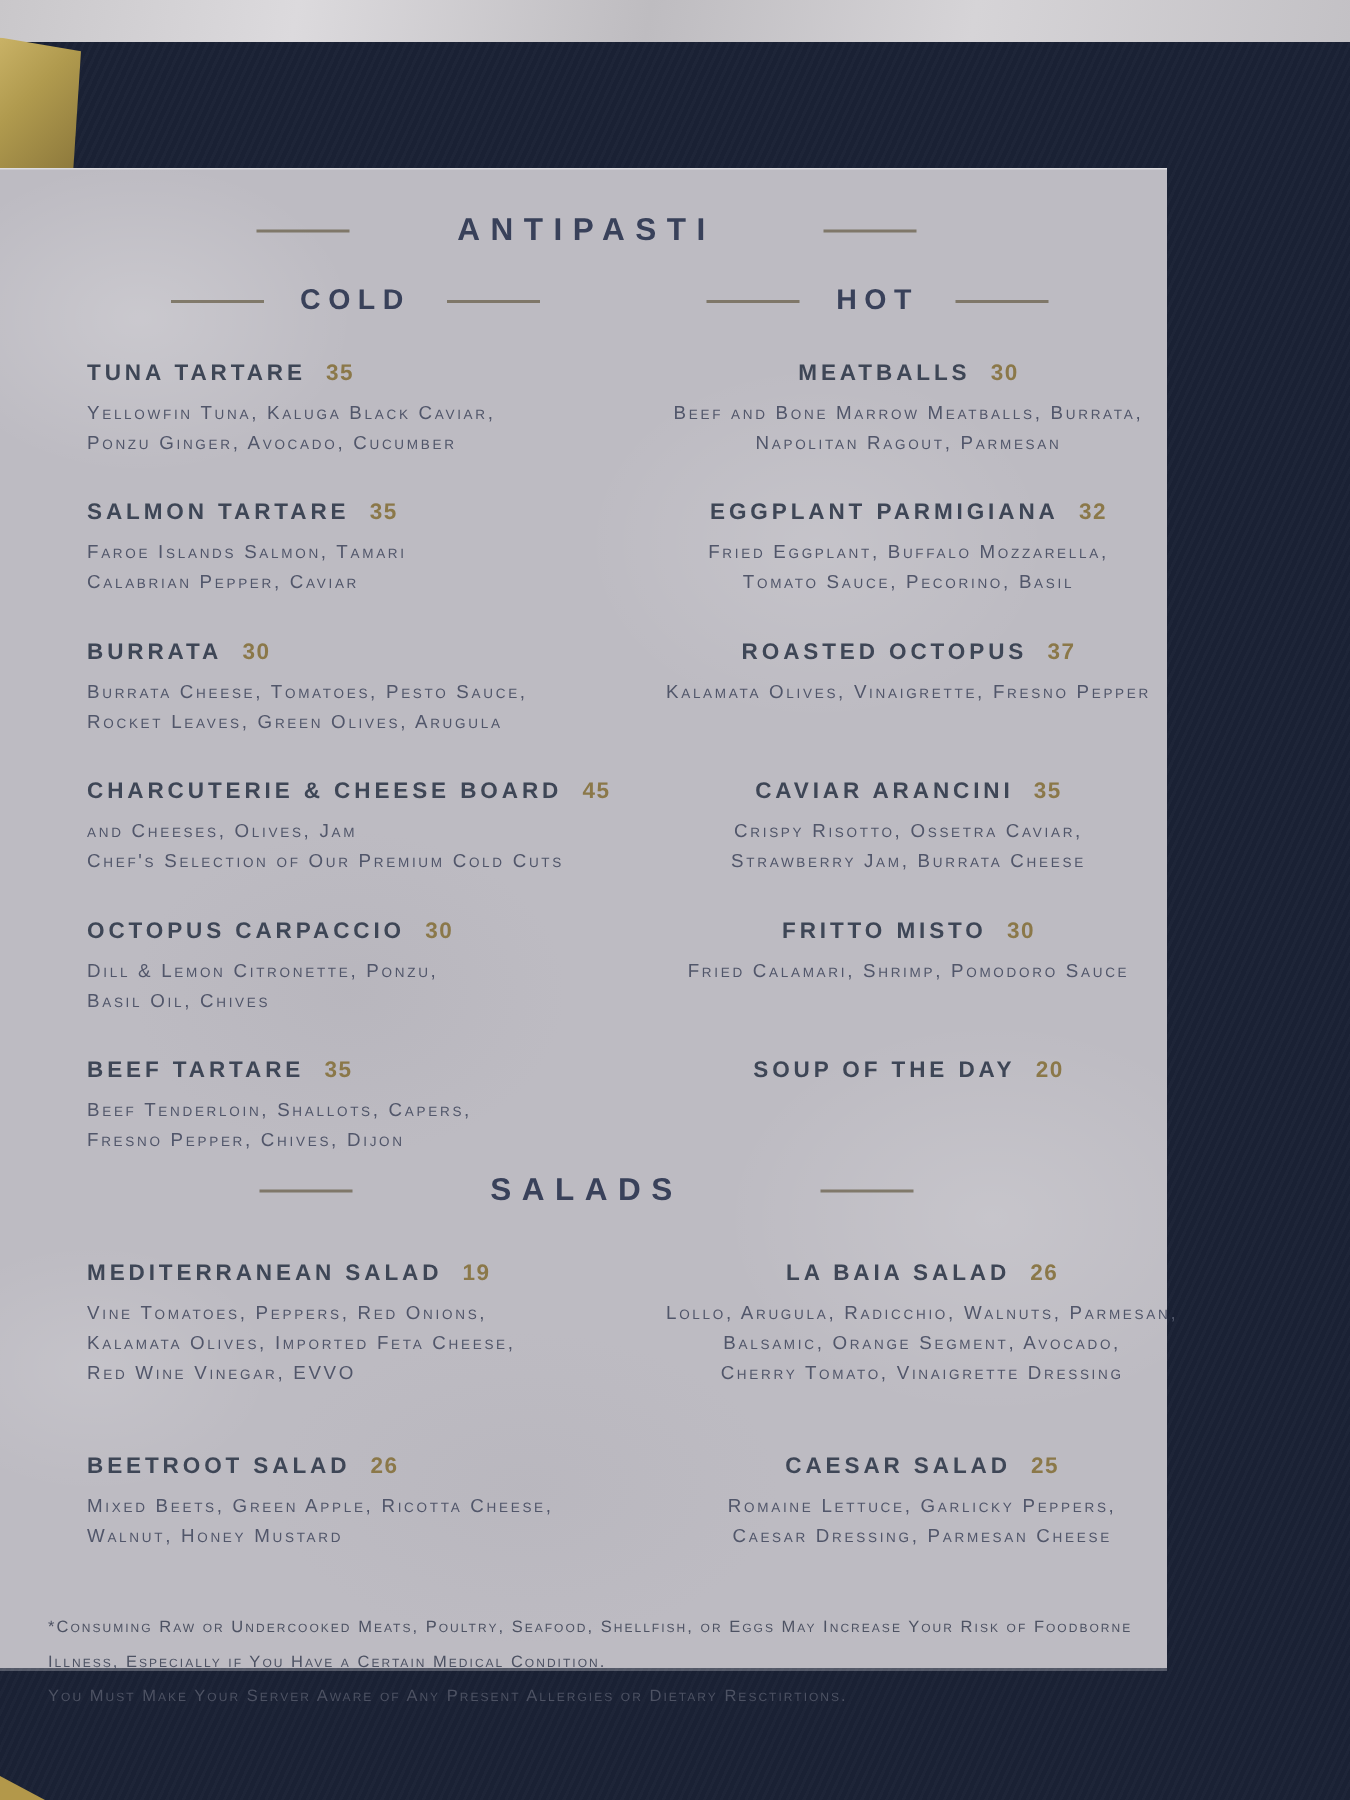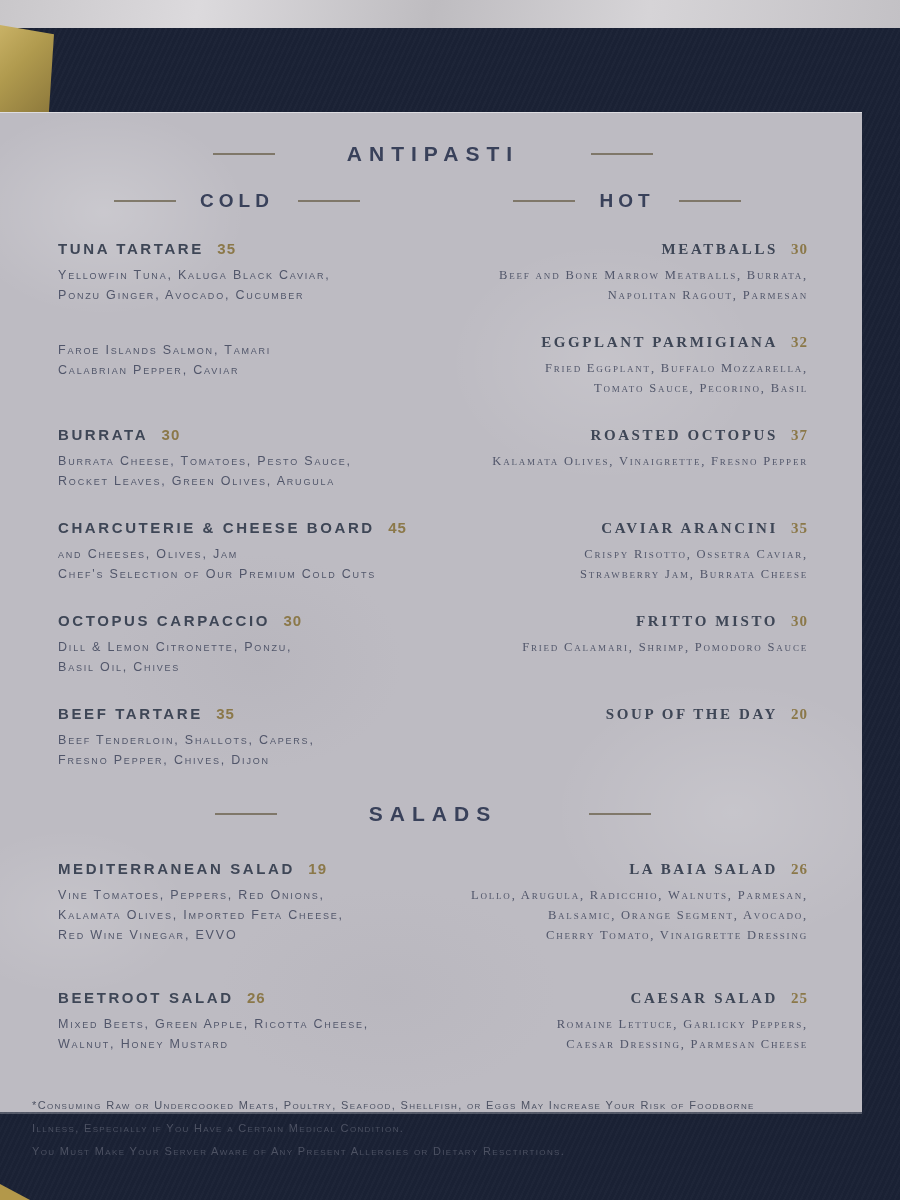--- a/index.html
+++ b/index.html
@@ -25,21 +25,21 @@
     position:absolute;left:0;top:25px;width:54px;height:92px;
     background:linear-gradient(135deg,#c9b266 0%,#b09a4e 40%,#8a763a 100%);
     clip-path:polygon(0 0,100% 10%,90% 100%,0 96%);
   }
   .clip-bottom{
     position:absolute;left:0;bottom:0;width:0;height:0;
     border-bottom:16px solid #b3984a;border-right:30px solid transparent;
   }
   
   .paper{
-    position:absolute;left:0;top:112px;width:862px;height:1000px;
+    position:absolute;left:0;top:112px;width:778px;height:1000px;
     box-sizing:border-box;
     padding:30px 54px 0 58px;
     background:
       radial-gradient(ellipse 220px 160px at 12% 10%, rgba(255,255,255,.20), transparent 65%),
       radial-gradient(ellipse 260px 200px at 70% 25%, rgba(255,255,255,.13), transparent 60%),
       radial-gradient(ellipse 240px 180px at 30% 55%, rgba(170,168,176,.25), transparent 60%),
       radial-gradient(ellipse 300px 220px at 85% 70%, rgba(255,255,255,.15), transparent 60%),
       radial-gradient(ellipse 260px 160px at 45% 88%, rgba(172,170,178,.22), transparent 65%),
       radial-gradient(ellipse 200px 140px at 8% 80%, rgba(255,255,255,.12), transparent 60%),
       #bdbbc2;
@@ -48,26 +48,26 @@
   .section-header{display:flex;align-items:center;justify-content:center;gap:72px;}
   .section-title{
     font-size:21px;font-weight:bold;letter-spacing:7px;color:#39415a;
   }
   .dash{width:62px;height:2px;background:#6f6753;opacity:.8;}
   .col-headers{display:grid;grid-template-columns:358px 1fr;column-gap:30px;margin-top:24px;margin-bottom:28px;}
   .col-header{display:flex;align-items:center;justify-content:center;gap:24px;}
   .col-title{font-size:19px;font-weight:bold;letter-spacing:5px;color:#39415a;}
   .menu-grid{display:grid;grid-template-columns:358px 1fr;column-gap:30px;row-gap:27px;align-items:start;gap:28px;}
   .cell-l{text-align:left;}
-  .cell-r{text-align:right;font-family:Liberation Serif, serif;}
+  .cell-r{text-align:center;}
   .item-name{font-size:15px;font-weight:bold;letter-spacing:2.6px;color:#3e4656;}
   .item-price{font-size:15px;font-weight:bold;letter-spacing:1px;color:#8b7849;margin-left:9px;}
   .item-desc{margin-top:7px;font-size:12.5px;letter-spacing:1.8px;color:#51566a;line-height:20px;font-variant:small-caps;}
   .desc-line{white-space:nowrap;}
-  .salads-header{margin-top:32px;margin-bottom:34px;gap:92px;}
+  .salads-header{margin-top:12px;margin-bottom:34px;gap:92px;}
   .salads-grid{row-gap:44px;}
   .disclaimer{
     margin:40px -26px 0;text-align:left;
     font-size:11px;letter-spacing:1.35px;color:#4d5263;line-height:23px;
     font-variant:small-caps;
   }
   .disclaimer div{white-space:nowrap;}
 </style>
 </head>
 <body>
@@ -116,20 +116,24 @@
         <span class="item-name">MEATBALLS</span>
         <span class="item-price">30</span>
       </div>
       <div class="item-desc">
         <div class="desc-line">Beef and Bone Marrow Meatballs, Burrata,</div>
         <div class="desc-line">Napolitan Ragout, Parmesan</div>
       </div>
     </div>
 
     <div class="cell-l">
+      <div>
+        <span class="item-name">SALMON TARTARE</span>
+        <span class="item-price">35</span>
+      </div>
       <div class="item-desc">
         <div class="desc-line">Faroe Islands Salmon, Tamari</div>
         <div class="desc-line">Calabrian Pepper, Caviar</div>
       </div>
     </div>
 
     <div class="cell-r">
       <div>
         <span class="item-name">EGGPLANT PARMIGIANA</span>
         <span class="item-price">32</span>

